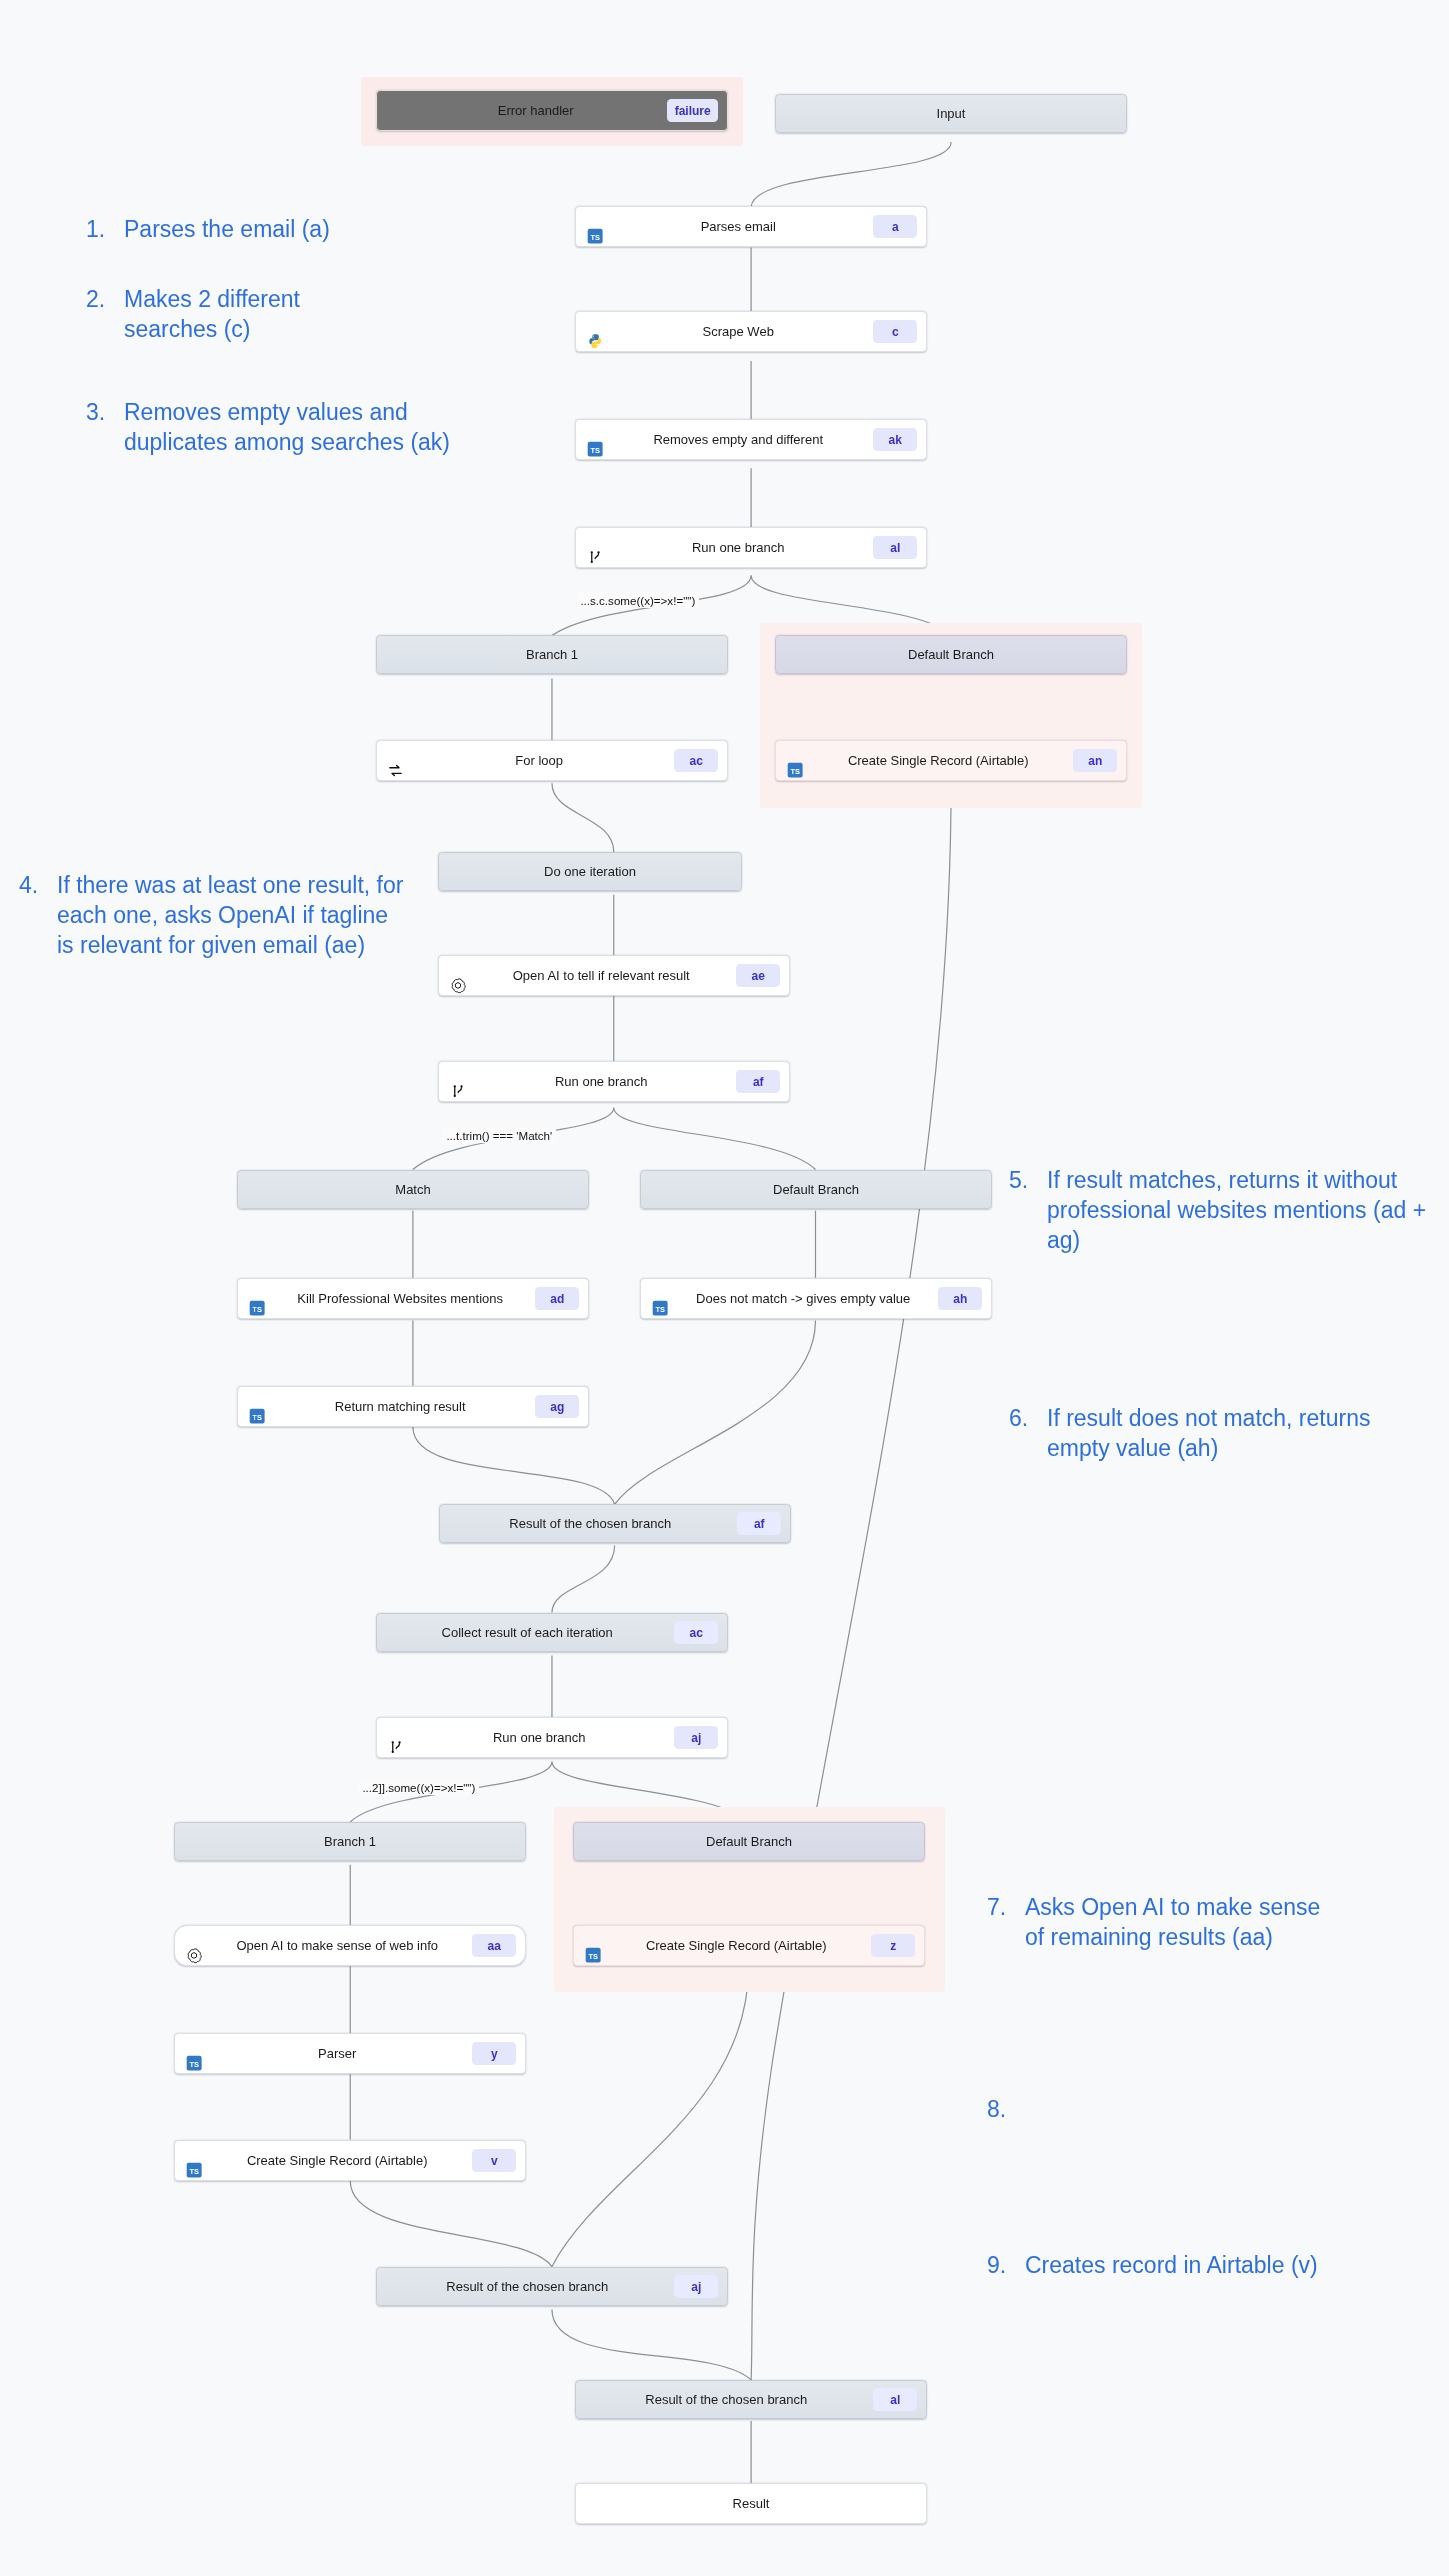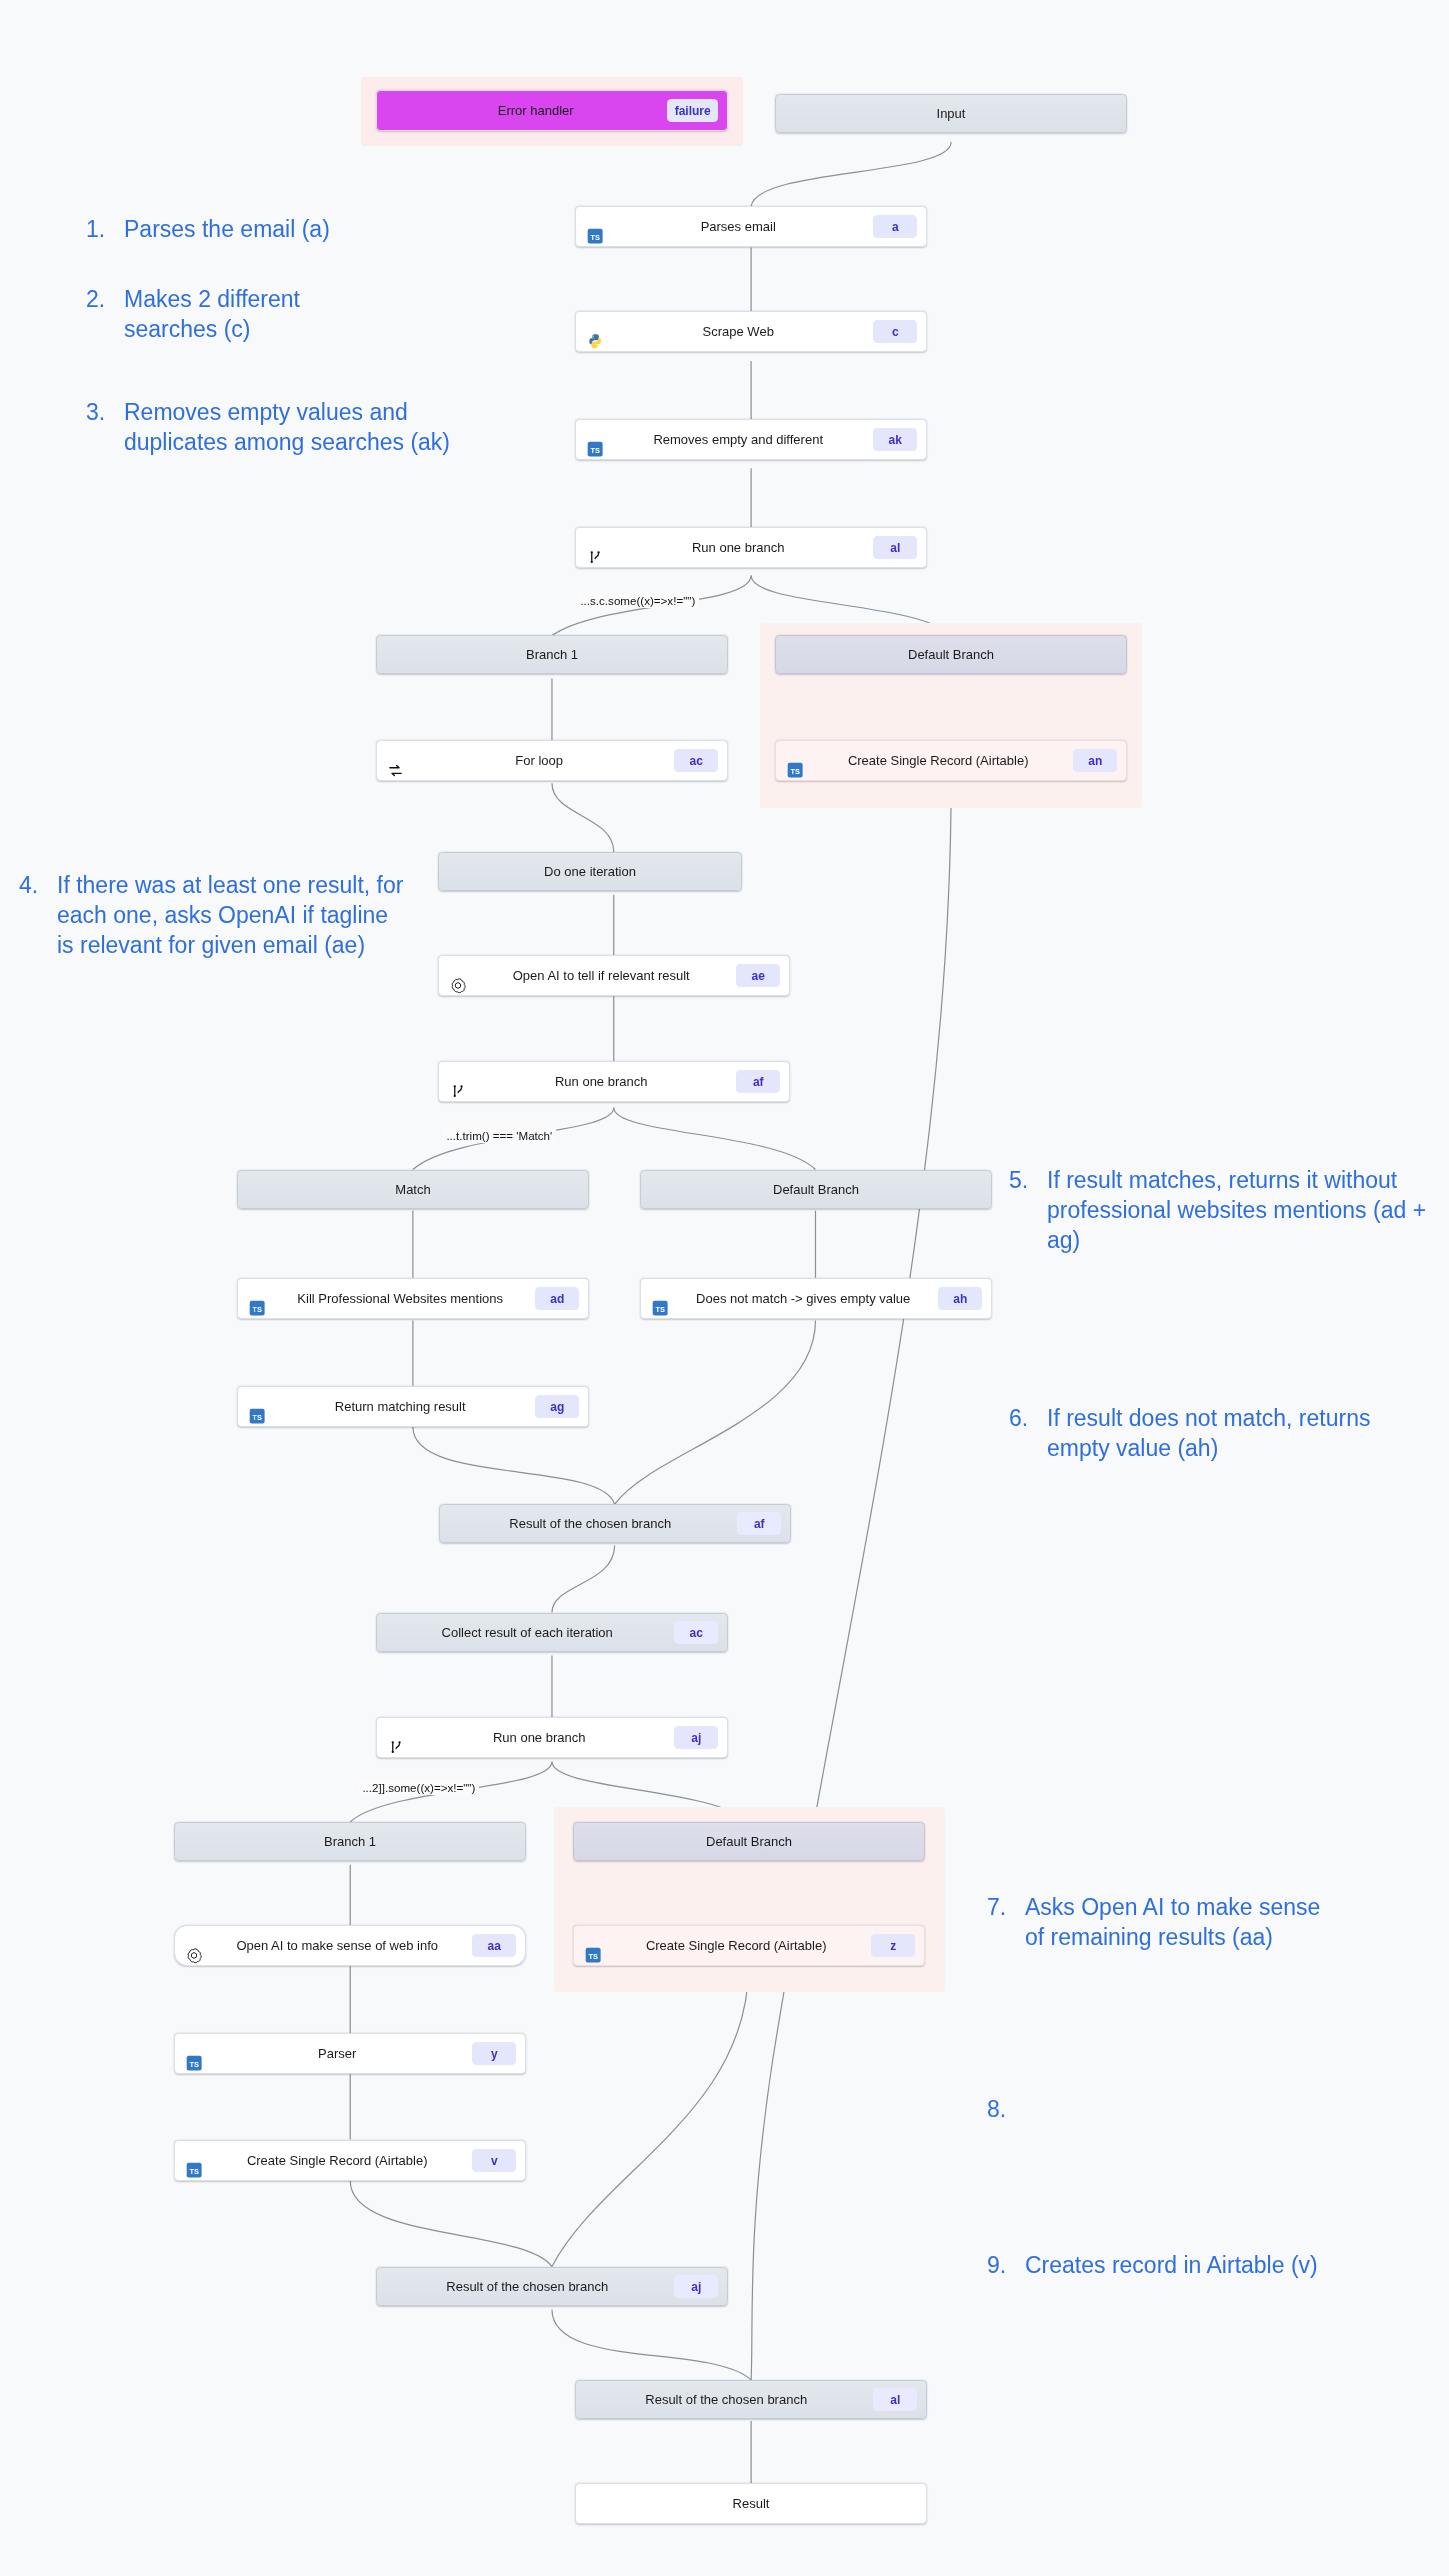--- a/index.html
+++ b/index.html
@@ -85,21 +85,21 @@
   }
   .node.grey {
     background: linear-gradient(180deg,#e3e8ee 0%, #dbe1e8 100%);
     border: 0.9px solid #c6ccd4;
   }
   .node.greyviolet {
     background: linear-gradient(180deg,#dedfeb 0%, #d6d8e6 100%);
     border: 0.9px solid #c3c5d6;
   }
   .node.errorbox {
-    background: #d946ef;
+    background: #737373;
     border: 0.9px solid #e6dede;
   }
   .node.pinkrow {
     background: #fdf3f3;
     border: 0.9px solid #eadede;
   }
 
   
   .zone {
     position: absolute;

